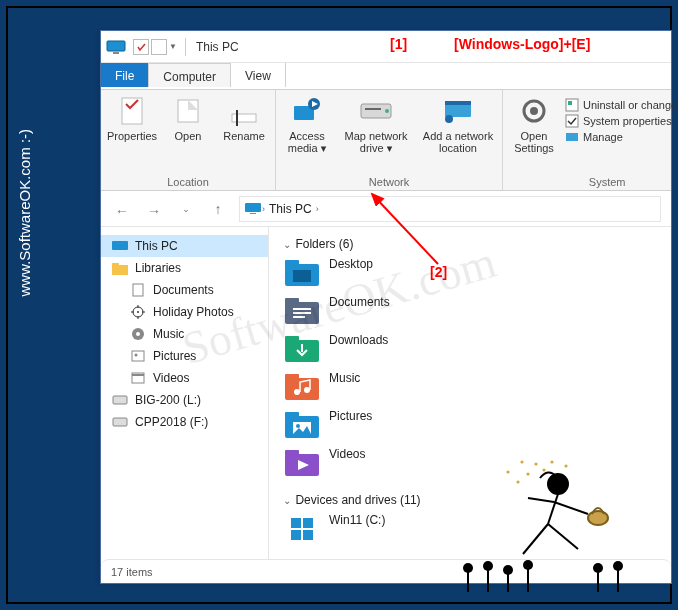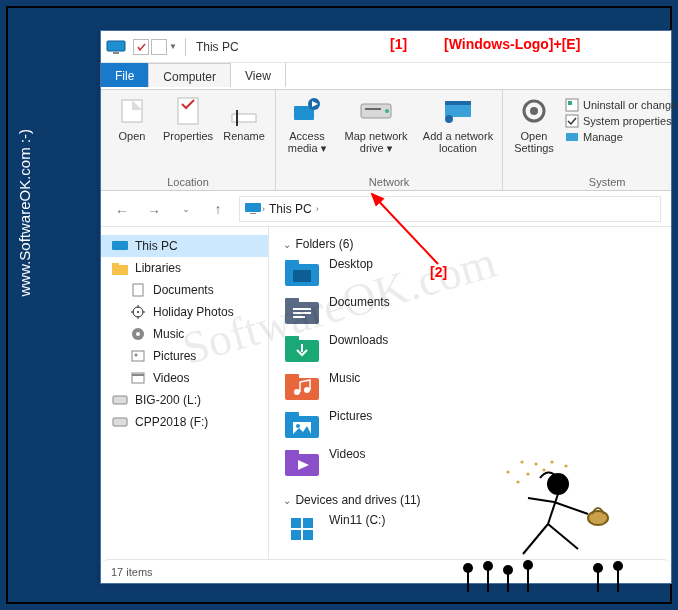--- a/index.html
+++ b/index.html
@@ -14,21 +14,21 @@
 .titlebar { display:flex; align-items:center; height:32px; background:#fff; border-bottom:1px solid #e5e5e5; }
 .titlebar .tb-icon { width:22px; height:16px; margin:0 4px; display:flex; align-items:center; justify-content:center; }
 .titlebar .tb-title { font-size:12px; color:#333; margin-left:6px; }
 .qat { display:flex; gap:2px; margin-left:2px; }
 .qat .sq { width:16px; height:16px; border:1px solid #bbb; display:flex; align-items:center; justify-content:center; font-size:10px; }
 .down-arrow { font-size:8px; color:#666; margin:0 4px 0 2px; }
 .sep { width:1px; height:18px; background:#ccc; margin:0 4px; }
 
 .annot1, .annot1b { position:absolute; top:36px; color:#f00; font-size:14px; font-weight:bold; }
 .annot1 { left:390px; }
-.annot1b { left:444px; }
+.annot1b { left:454px; }
 
 .tabstrip { height:26px; display:flex; align-items:flex-end; background:#fff; }
 .tabs { display:flex; height:100%; }
 .tab { padding:0 14px; font-size:12px; height:24px; line-height:26px; color:#333; border-right:1px solid #d0d0d0; cursor:pointer; }
 .tab.file { background:#1979ca; color:#fff; }
 .tab.active { background:#f5f5f5; border-top:1px solid #d0d0d0; }
 
 .ribbon { background:#f5f5f5; border-top:1px solid #d0d0d0; border-bottom:1px solid #d0d0d0; display:flex; height:102px; }
 .rgroup { border-right:1px solid #d6d6d6; display:flex; flex-direction:column; justify-content:space-between; padding:4px 6px 2px; }
 .rgroup-items { display:flex; gap:6px; }
@@ -108,34 +108,34 @@
       <div class="tab">View</div>
     </div>
   </div>
 
   <div class="ribbon">
     <div class="rgroup">
       <div class="rgroup-items">
         <div class="ritem narrow">
           <div class="ricon">
               <svg width="28" height="30">
+                <rect x="4" y="2" width="20" height="26" fill="#fff" stroke="#bbb"></rect>
+                <path d="M8 8 L12 12 L20 4" stroke="#c33" fill="none" stroke-width="2"></path>
+              </svg>
+            </div>
+          <div class="rlabel">Properties</div>
+        </div>
+        <div class="ritem narrow">
+          <div class="ricon">
+              <svg width="28" height="30">
                 <rect x="4" y="4" width="20" height="22" fill="#fff" stroke="#bbb"></rect>
                 <path d="M14 4 L24 14 L14 14 Z" fill="#ddd"></path>
               </svg>
             </div>
           <div class="rlabel">Open</div>
-        </div>
-        <div class="ritem narrow">
-          <div class="ricon">
-              <svg width="28" height="30">
-                <rect x="4" y="2" width="20" height="26" fill="#fff" stroke="#bbb"></rect>
-                <path d="M8 8 L12 12 L20 4" stroke="#c33" fill="none" stroke-width="2"></path>
-              </svg>
-            </div>
-          <div class="rlabel">Properties</div>
         </div>
         <div class="ritem narrow">
           <div class="ricon">
               <svg width="28" height="30">
                 <rect x="2" y="18" width="24" height="8" fill="#fff" stroke="#bbb"></rect>
                 <rect x="6" y="14" width="2" height="16" fill="#333"></rect>
               </svg>
             </div>
           <div class="rlabel">Rename</div>
         </div>

